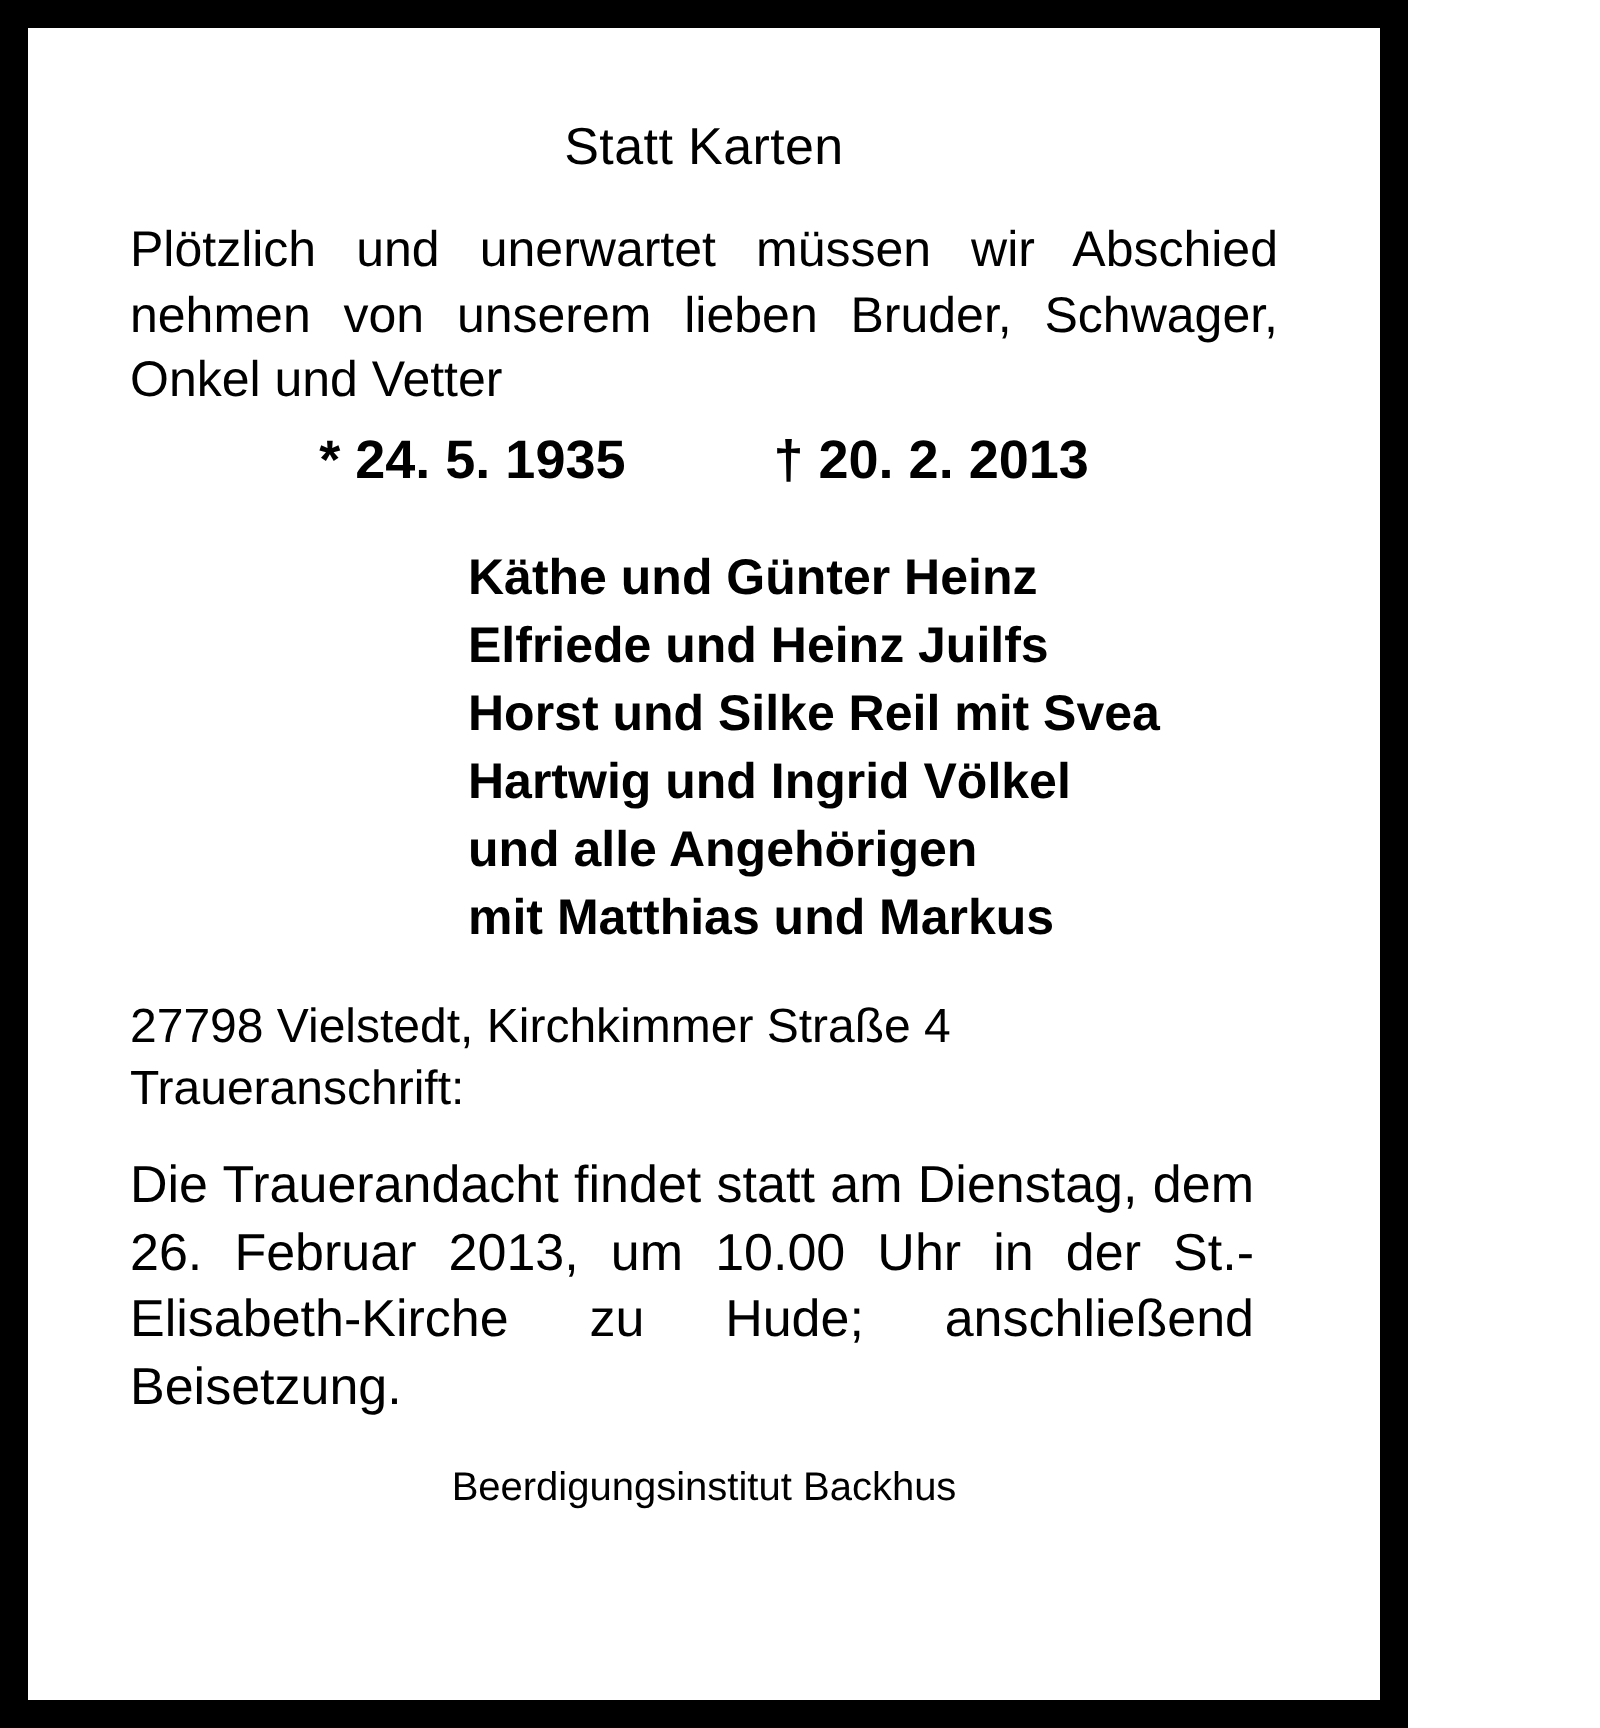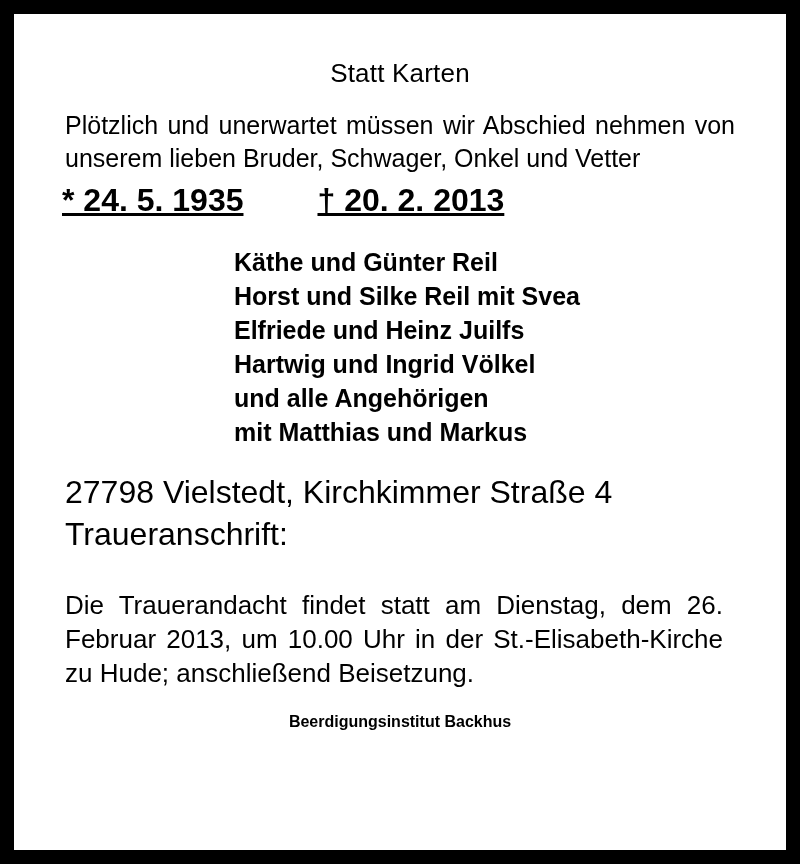--- a/index.html
+++ b/index.html
@@ -9,21 +9,21 @@
   }
   body {
     width: 800px;
     height: 864px;
     font-family: "Liberation Sans", sans-serif;
     color: #000000;
     overflow: hidden;
   }
   .obituary {
     box-sizing: border-box;
-    width: 800px;
+    width: 704px;
     height: 864px;
     border: 14px solid #000000;
     background: #ffffff;
     padding: 30px 48px 18px 48px;
   }
 
   .statt-karten {
     font-size: 26px;
     text-align: center;
     margin: 14px 0 20px 0;
@@ -41,85 +41,84 @@
 
   .name {
     font-size: 38px;
     font-weight: bold;
     text-align: center;
     margin: 34px 0 6px 0;
     letter-spacing: 0.3px;
   }
 
   .dates {
-    font-size: 32px;
+    font-size: 27px;
     font-weight: bold;
+    text-align: center;
     margin: 0 0 26px 0;
-    text-decoration: underline;
   }
   .dates .birth { margin-right: 74px; }
   .dates .cross { font-weight: bold; }
 
   .mourning-lead {
     font-size: 25px;
     margin: 0 0 4px 0;
     padding-left: 172px;
   }
 
   .mourners {
     font-size: 25px;
     font-weight: bold;
     line-height: 1.36;
     padding-left: 172px;
     margin: 0 0 22px 0;
   }
   .mourners div { white-space: nowrap; }
 
   .address {
-    font-size: 32px;
+    font-size: 24px;
     line-height: 1.32;
-    margin: 0 0 34px 0;
+    margin: 0 0 15px 0;
     padding: 0 3px;
   }
 
   .service {
     font-size: 26px;
     line-height: 1.30;
     text-align: justify;
     text-align-last: left;
     margin: 0 12px 22px 0;
     padding: 0 3px;
   }
 
   .funeral-home {
-    font-size: 16px;
+    font-size: 20px;
     text-align: center;
     margin: 0;
-    font-weight: bold;
   }
 </style>
 </head>
 <body>
 
 <div class="obituary">
 
   <div class="statt-karten">Statt Karten</div>
 
   <div class="intro">Plötzlich und unerwartet müssen wir Abschied nehmen von unserem lieben Bruder, Schwager, Onkel und Vetter</div>
 
 
   <div class="dates">
     <span class="birth">* 24. 5. 1935</span><span class="cross">† 20. 2. 2013</span>
   </div>
 
 
   <div class="mourners">
-    <div>Käthe und Günter Reil</div>
+    <div>Käthe und Günter Heinz</div>
+    <div>Elfriede und Heinz Juilfs</div>
     <div>Horst und Silke Reil mit Svea</div>
-    <div>Elfriede und Heinz Juilfs</div>
     <div>Hartwig und Ingrid Völkel</div>
     <div>und alle Angehörigen</div>
     <div>mit Matthias und Markus</div>
   </div>
 
   <div class="address">
     <div>27798 Vielstedt, Kirchkimmer Straße 4</div>
     <div>Traueranschrift:</div>
   </div>
 

